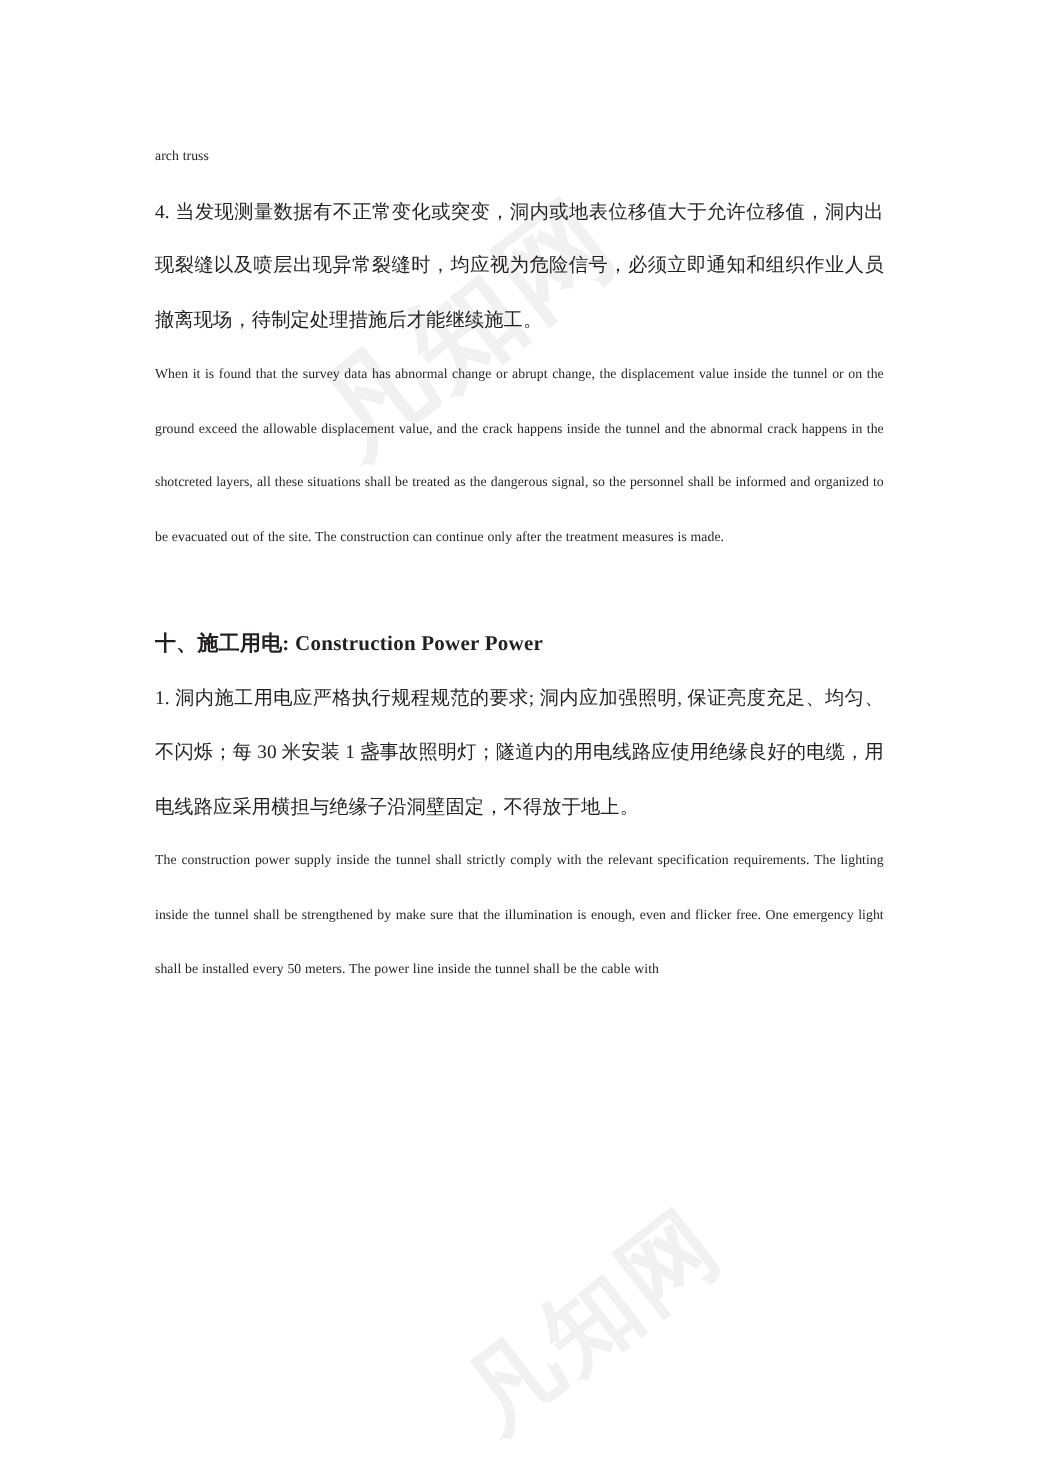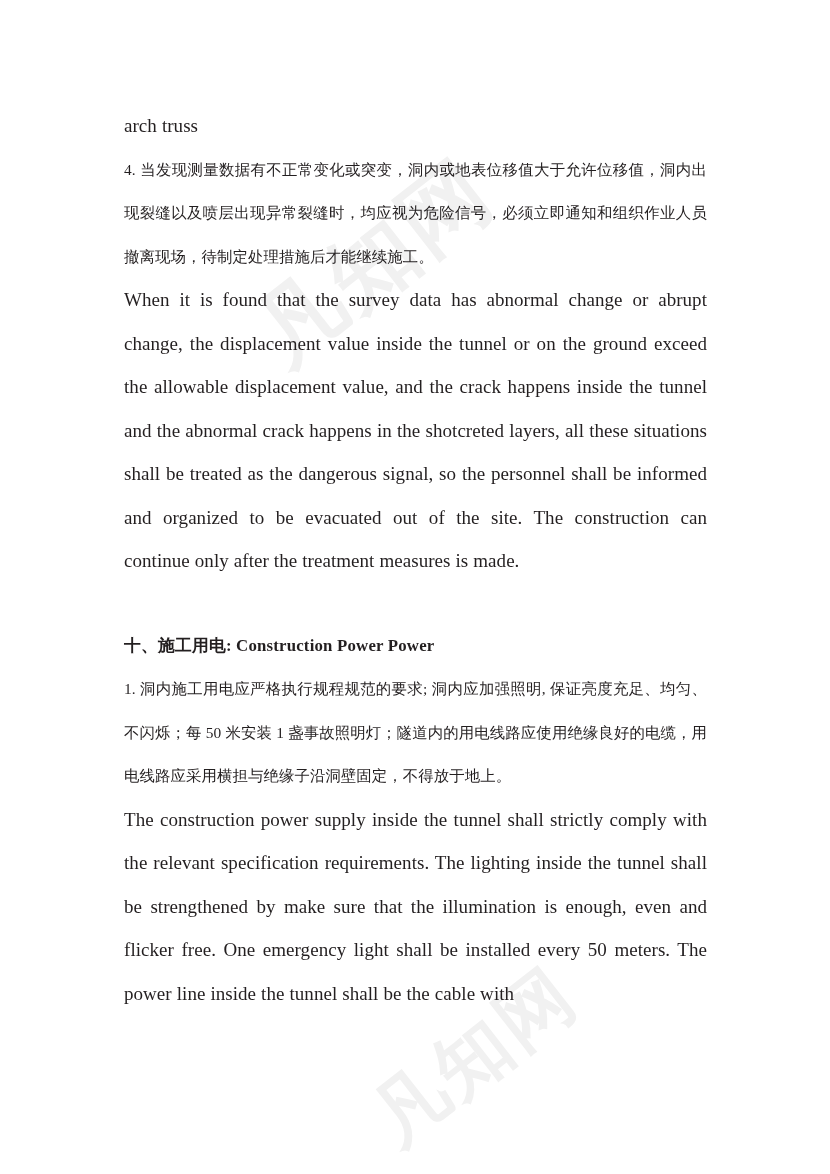--- a/index.html
+++ b/index.html
@@ -63,21 +63,21 @@
   .content {
     position: absolute;
     left: 124px;
     top: 104px;
     width: 583px;
     z-index: 2;
   }
 
   .para {
     margin: 0;
-    font-size: 19px;
+    font-size: 11px;
     line-height: 43.5px;
     text-align: justify;
     text-justify: inter-word;
     word-spacing: 0.2px;
   }
   .para.en {
     text-align: justify;
     letter-spacing: 0.05px;
   }
   .para.zh {
@@ -114,18 +114,18 @@
   <div class="content">
 
     <p class="para en plain">arch truss</p>
 
     <p class="para zh">4. 当发现测量数据有不正常变化或突变，洞内或地表位移值大于允许位移值，洞内出现裂缝以及喷层出现异常裂缝时，均应视为危险信号，必须立即通知和组织作业人员撤离现场，待制定处理措施后才能继续施工。</p>
 
     <p class="para en">When it is found that the survey data has abnormal change or abrupt change, the displacement value inside the tunnel or on the ground exceed the allowable displacement value, and the crack happens inside the tunnel and the abnormal crack happens in the shotcreted layers, all these situations shall be treated as the dangerous signal, so the personnel shall be informed and organized to be evacuated out of the site. The construction can continue only after the treatment measures is made.</p>
 
     <h2 class="heading gap-before-heading">十、施工用电: Construction Power Power</h2>
 
-    <p class="para zh gap-after-heading">1. 洞内施工用电应严格执行规程规范的要求; 洞内应加强照明, 保证亮度充足、均匀、不闪烁；每 50 米安装 1 盏事故照明灯；隧道内的用电线路应使用绝缘良好的电缆，用电线路应采用横担与绝缘子沿洞壁固定，不得放于地上。</p>
+    <p class="para zh gap-after-heading">1. 洞内施工用电应严格执行规程规范的要求; 洞内应加强照明, 保证亮度充足、均匀、不闪烁；每 30 米安装 1 盏事故照明灯；隧道内的用电线路应使用绝缘良好的电缆，用电线路应采用横担与绝缘子沿洞壁固定，不得放于地上。</p>
 
     <p class="para en">The construction power supply inside the tunnel shall strictly comply with the relevant specification requirements. The lighting inside the tunnel shall be strengthened by make sure that the illumination is enough, even and flicker free. One emergency light shall be installed every 50 meters. The power line inside the tunnel shall be the cable with</p>
 
   </div>
 </div>
 
 </body></html>

